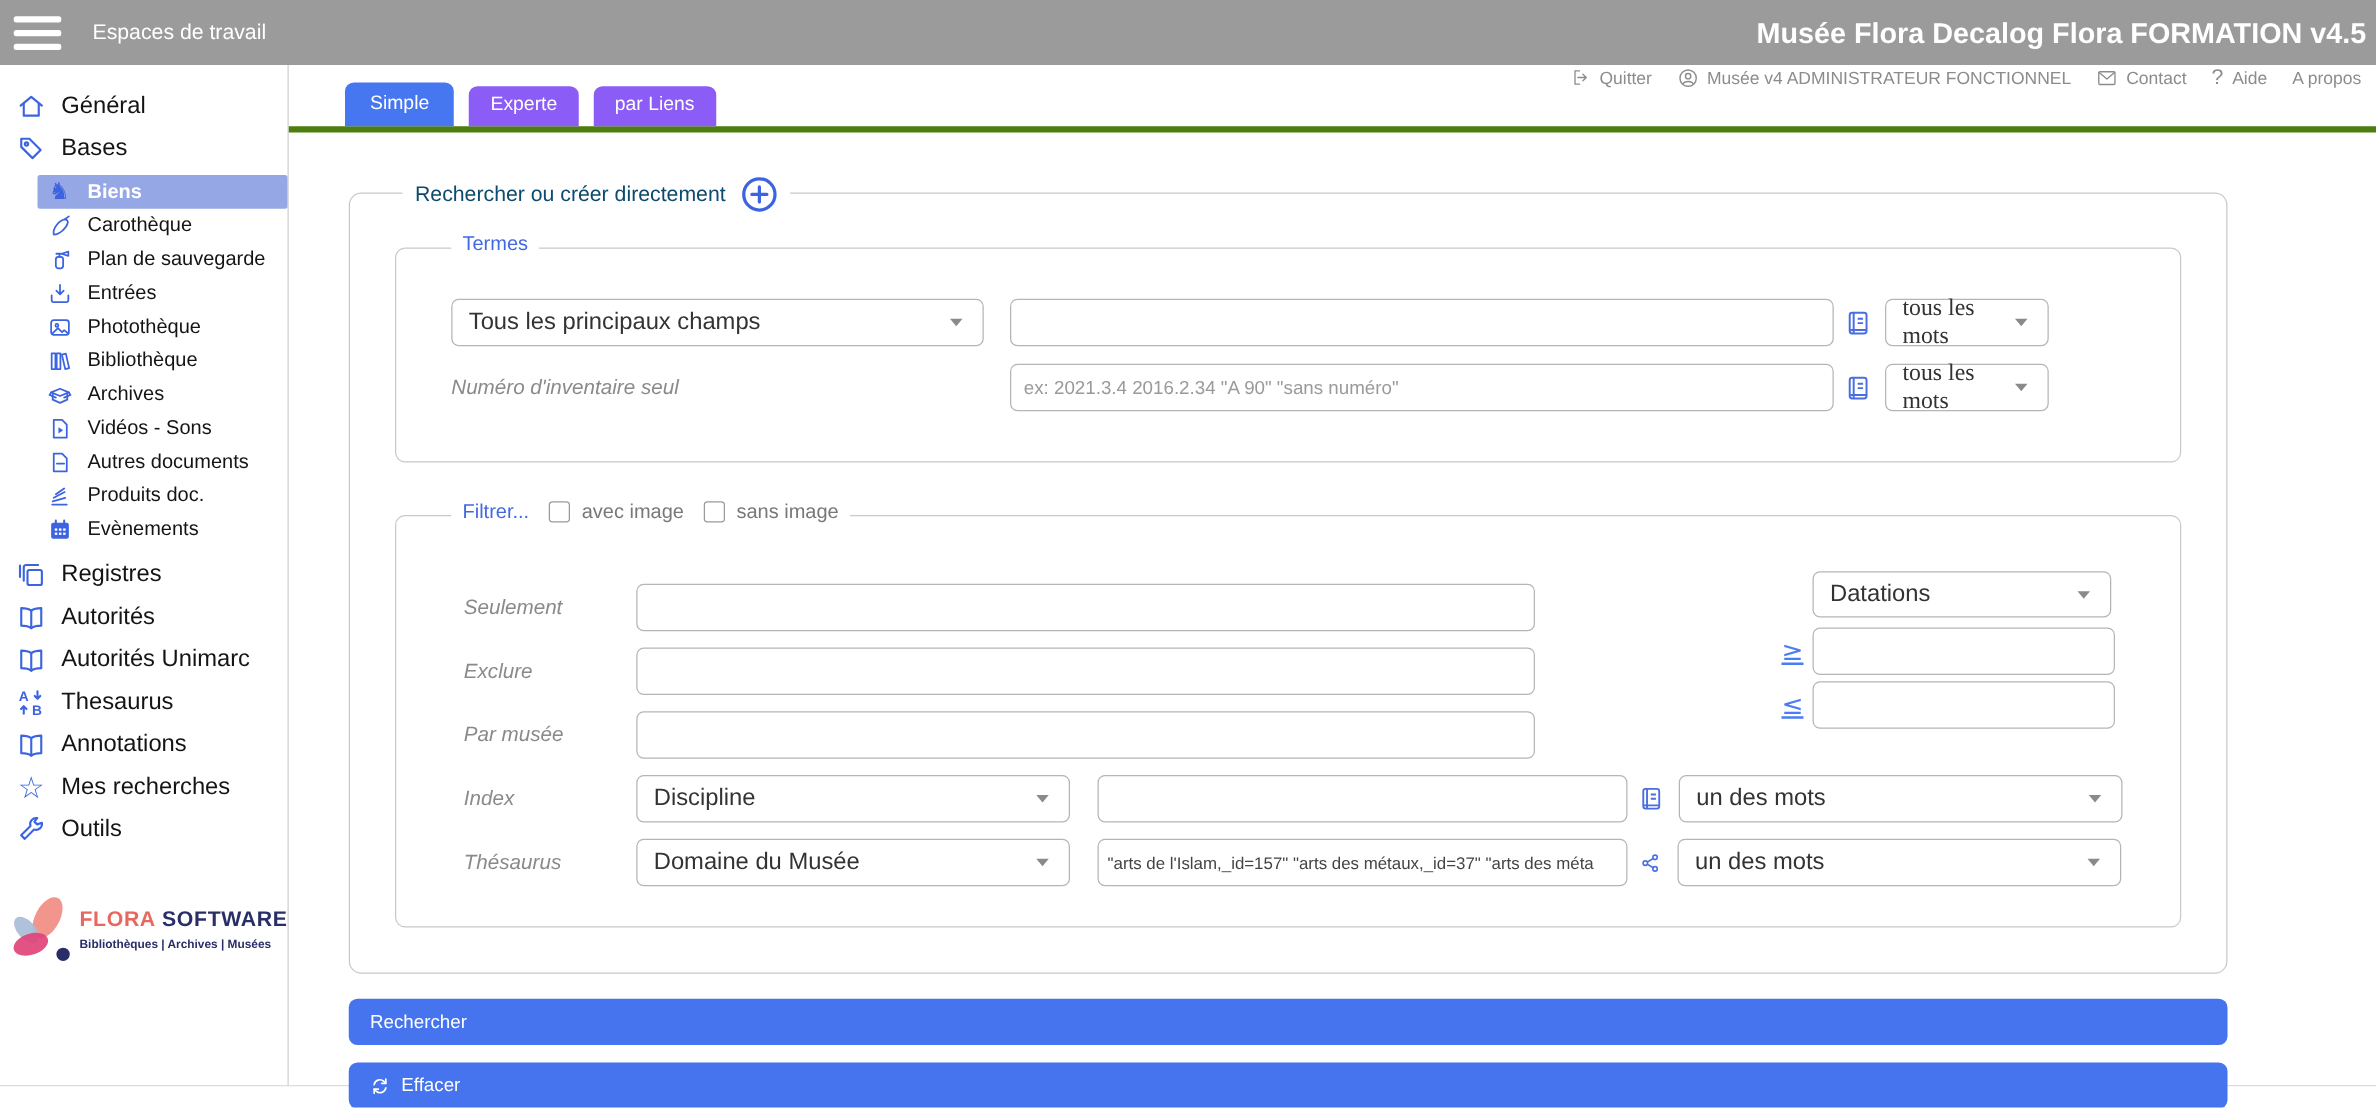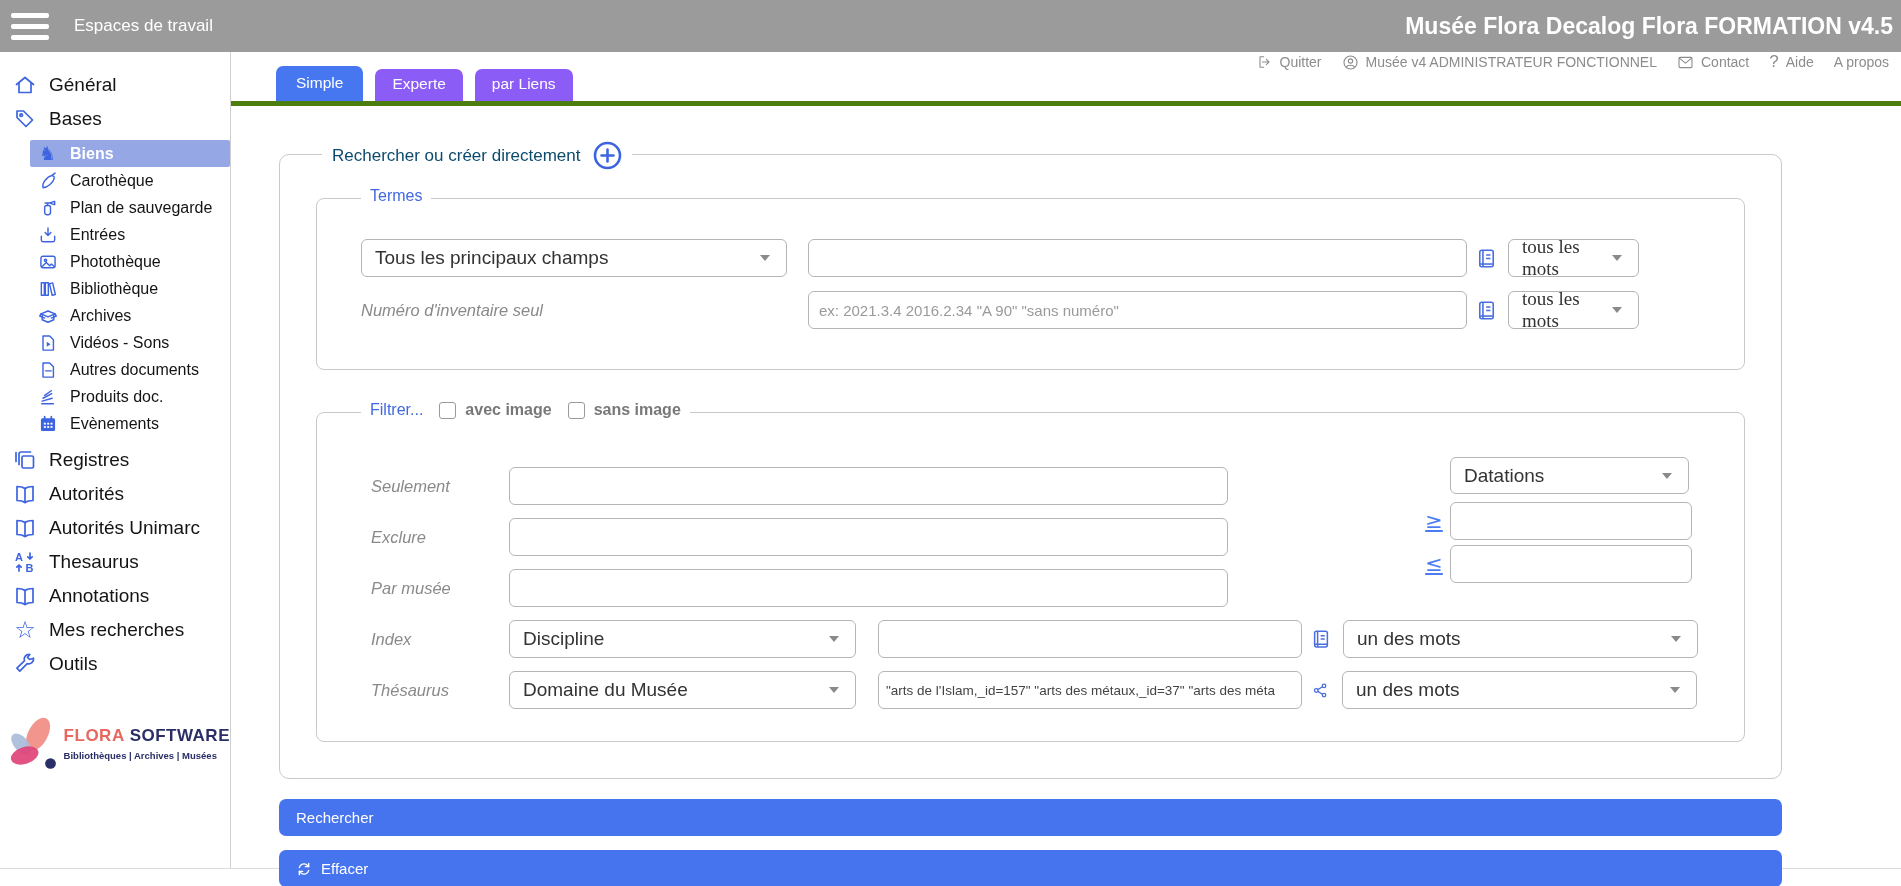--- a/index.html
+++ b/index.html
@@ -74,21 +74,21 @@
     border-top:6.5px solid #8a8a8a; flex:none; margin-left:8px; }
   .ti { height:38px; border:1px solid #b5b5b5; border-radius:6px; padding:0 10px; font-size:15px;
     color:#444; font-family:"Liberation Sans","DejaVu Sans",sans-serif; }
   .ti::placeholder { color:#9a9a9a; }
   .sel-a { width:426px; }
   .in-b { width:659px; margin-left:21px; }
   .icbtn { margin-left:10px; cursor:pointer; display:flex; flex:none; }
   .sel-c { width:131px; margin-left:12px; flex:none;font-family:Liberation Serif, serif; }
 
   .filtrer { margin-top:42px; padding:54px 0 32px 54px; }
-  .chk { display:flex; align-items:flex-end; gap:9px; color:#8a8a8a;font-weight:bold; }
+  .chk { display:flex; align-items:flex-start; gap:9px; color:#8a8a8a; }
   .chkbox { width:17px; height:17px; border:1.5px solid #9a9a9a; border-radius:3px; background:#fff; cursor:pointer; flex:none; }
   .chklab { color:#787878; font-size:16px; white-space:nowrap; }
   .frow { display:flex; align-items:center; margin-bottom:13px; }
   .flabel { width:138px; flex:none; }
   .fin { width:719px; height:38px; }
   .fsel { width:347px; height:38px; flex:none; }
   .fin2 { width:424px; height:38px; margin-left:22px; }
   .fin2.small-text { font-size:13.5px; padding:0 7px; }
   .fsel2 { width:355px; margin-left:13px; flex:none; }
 

